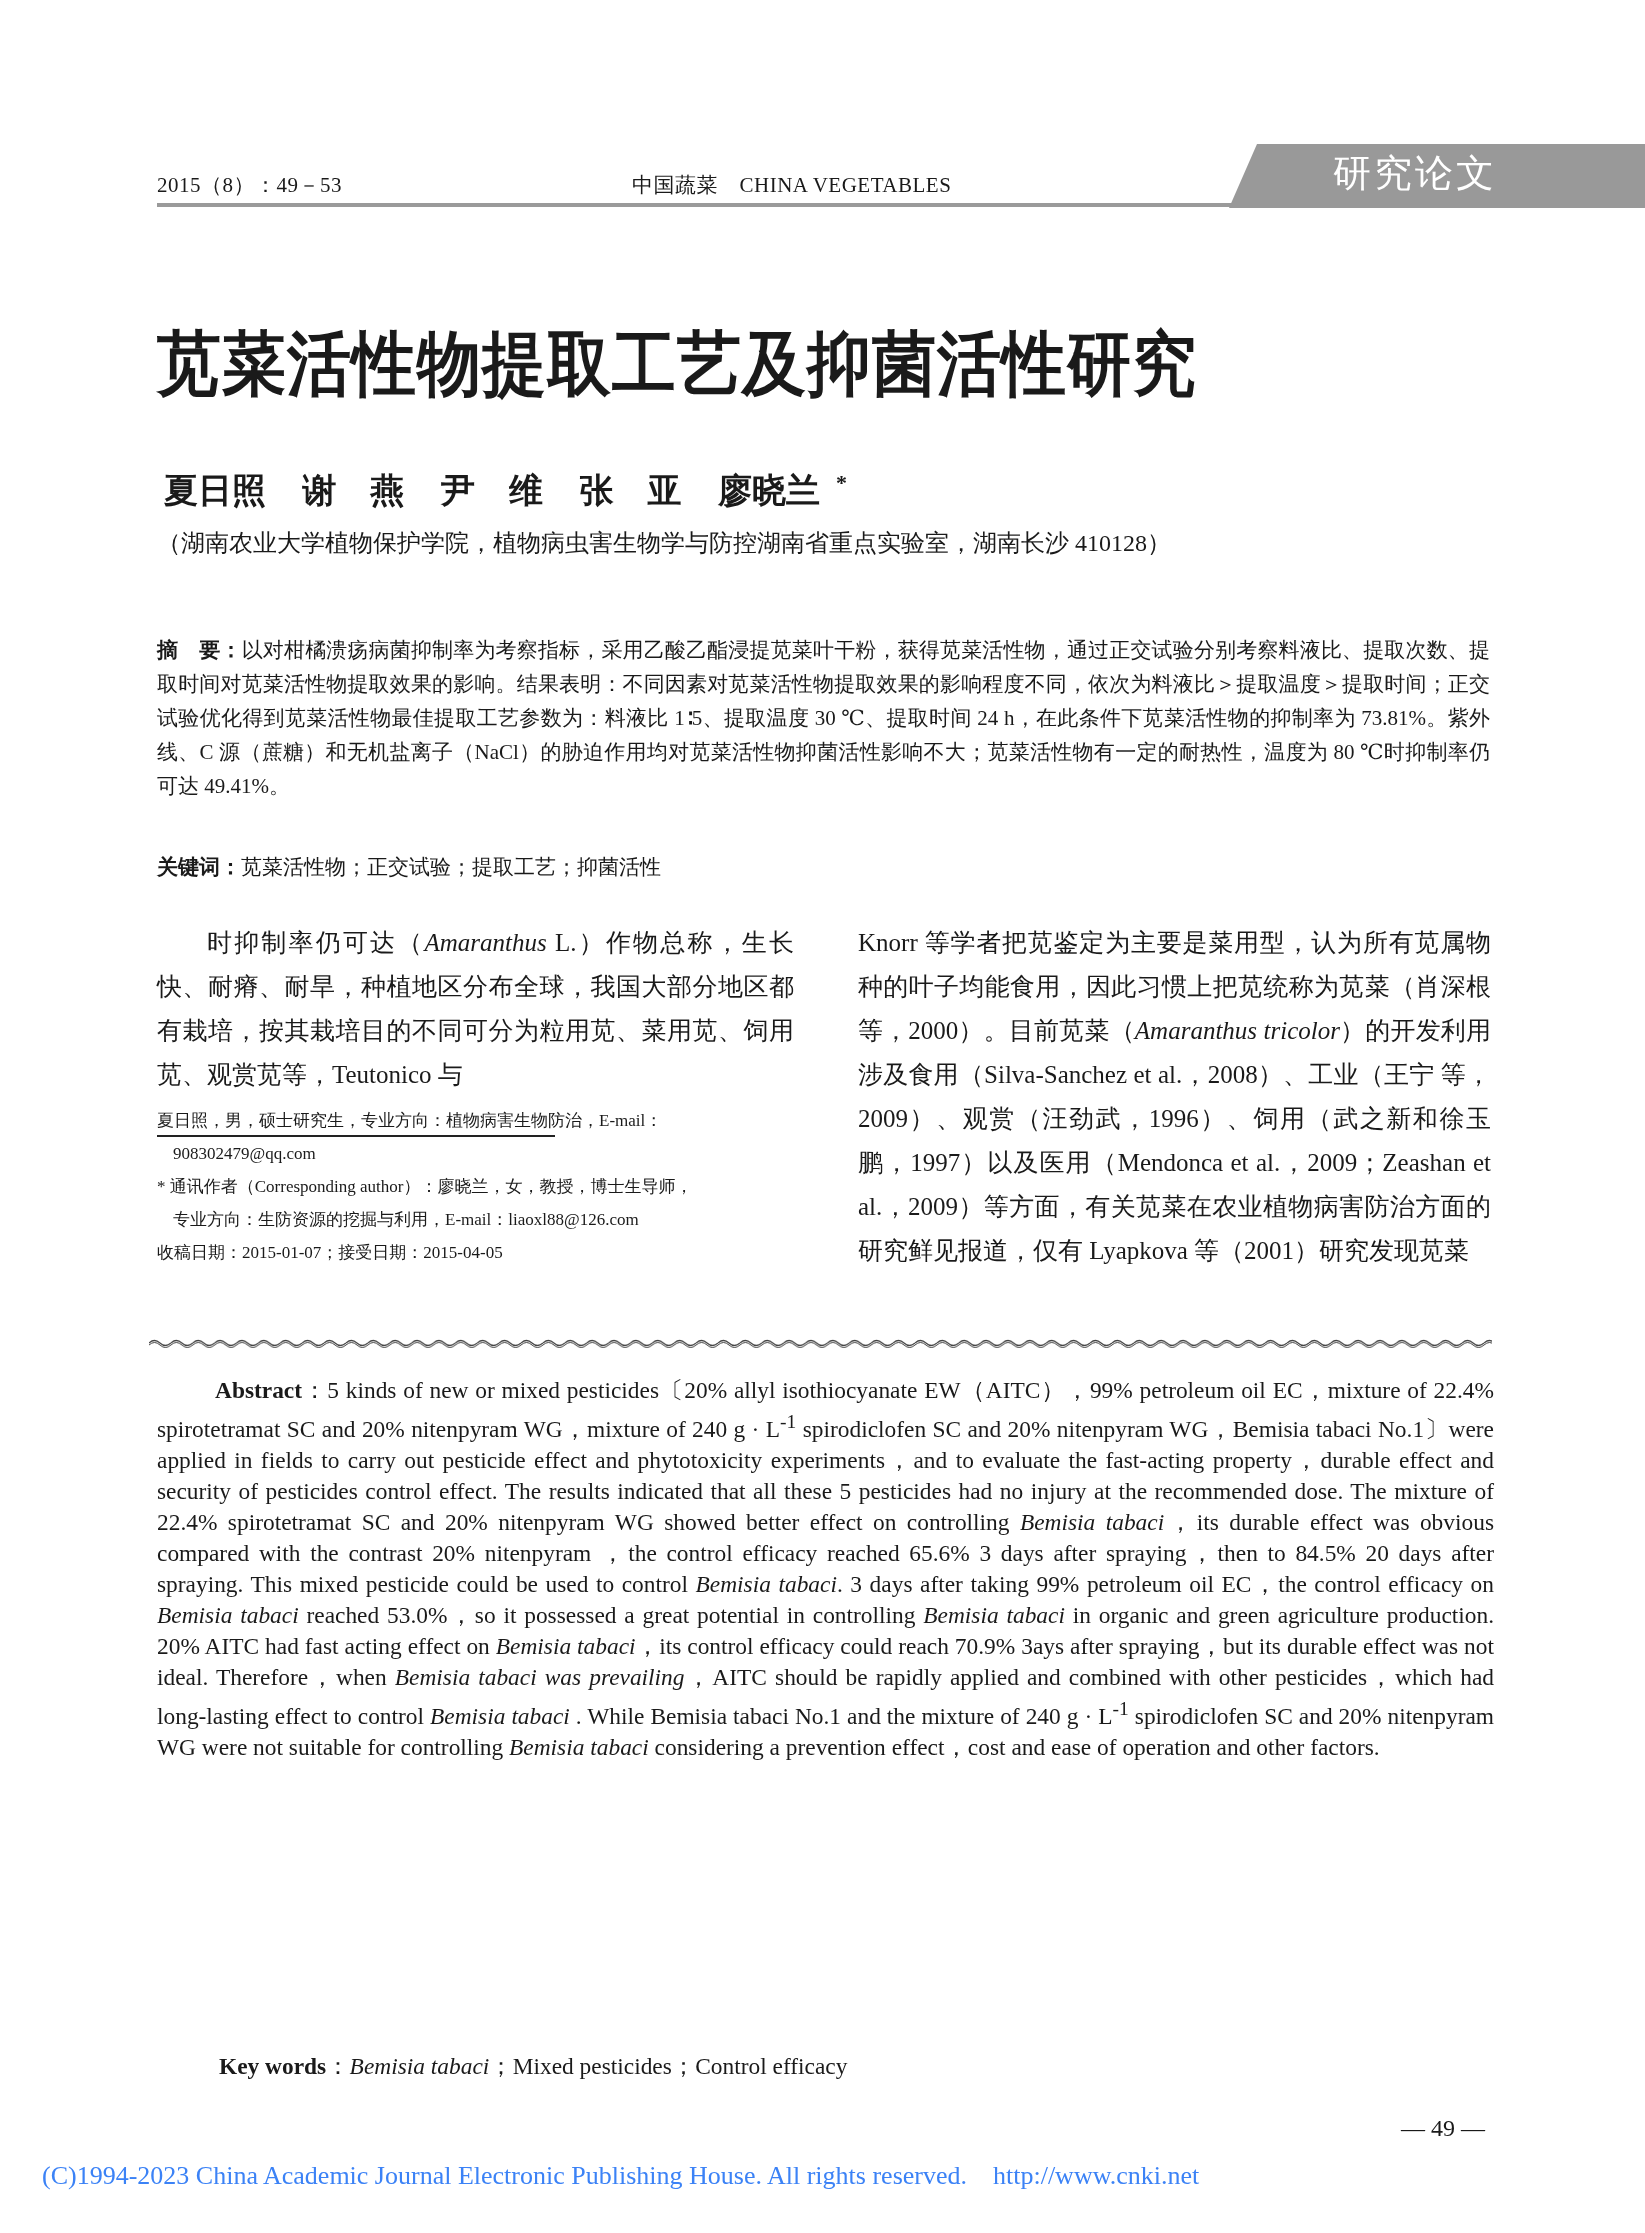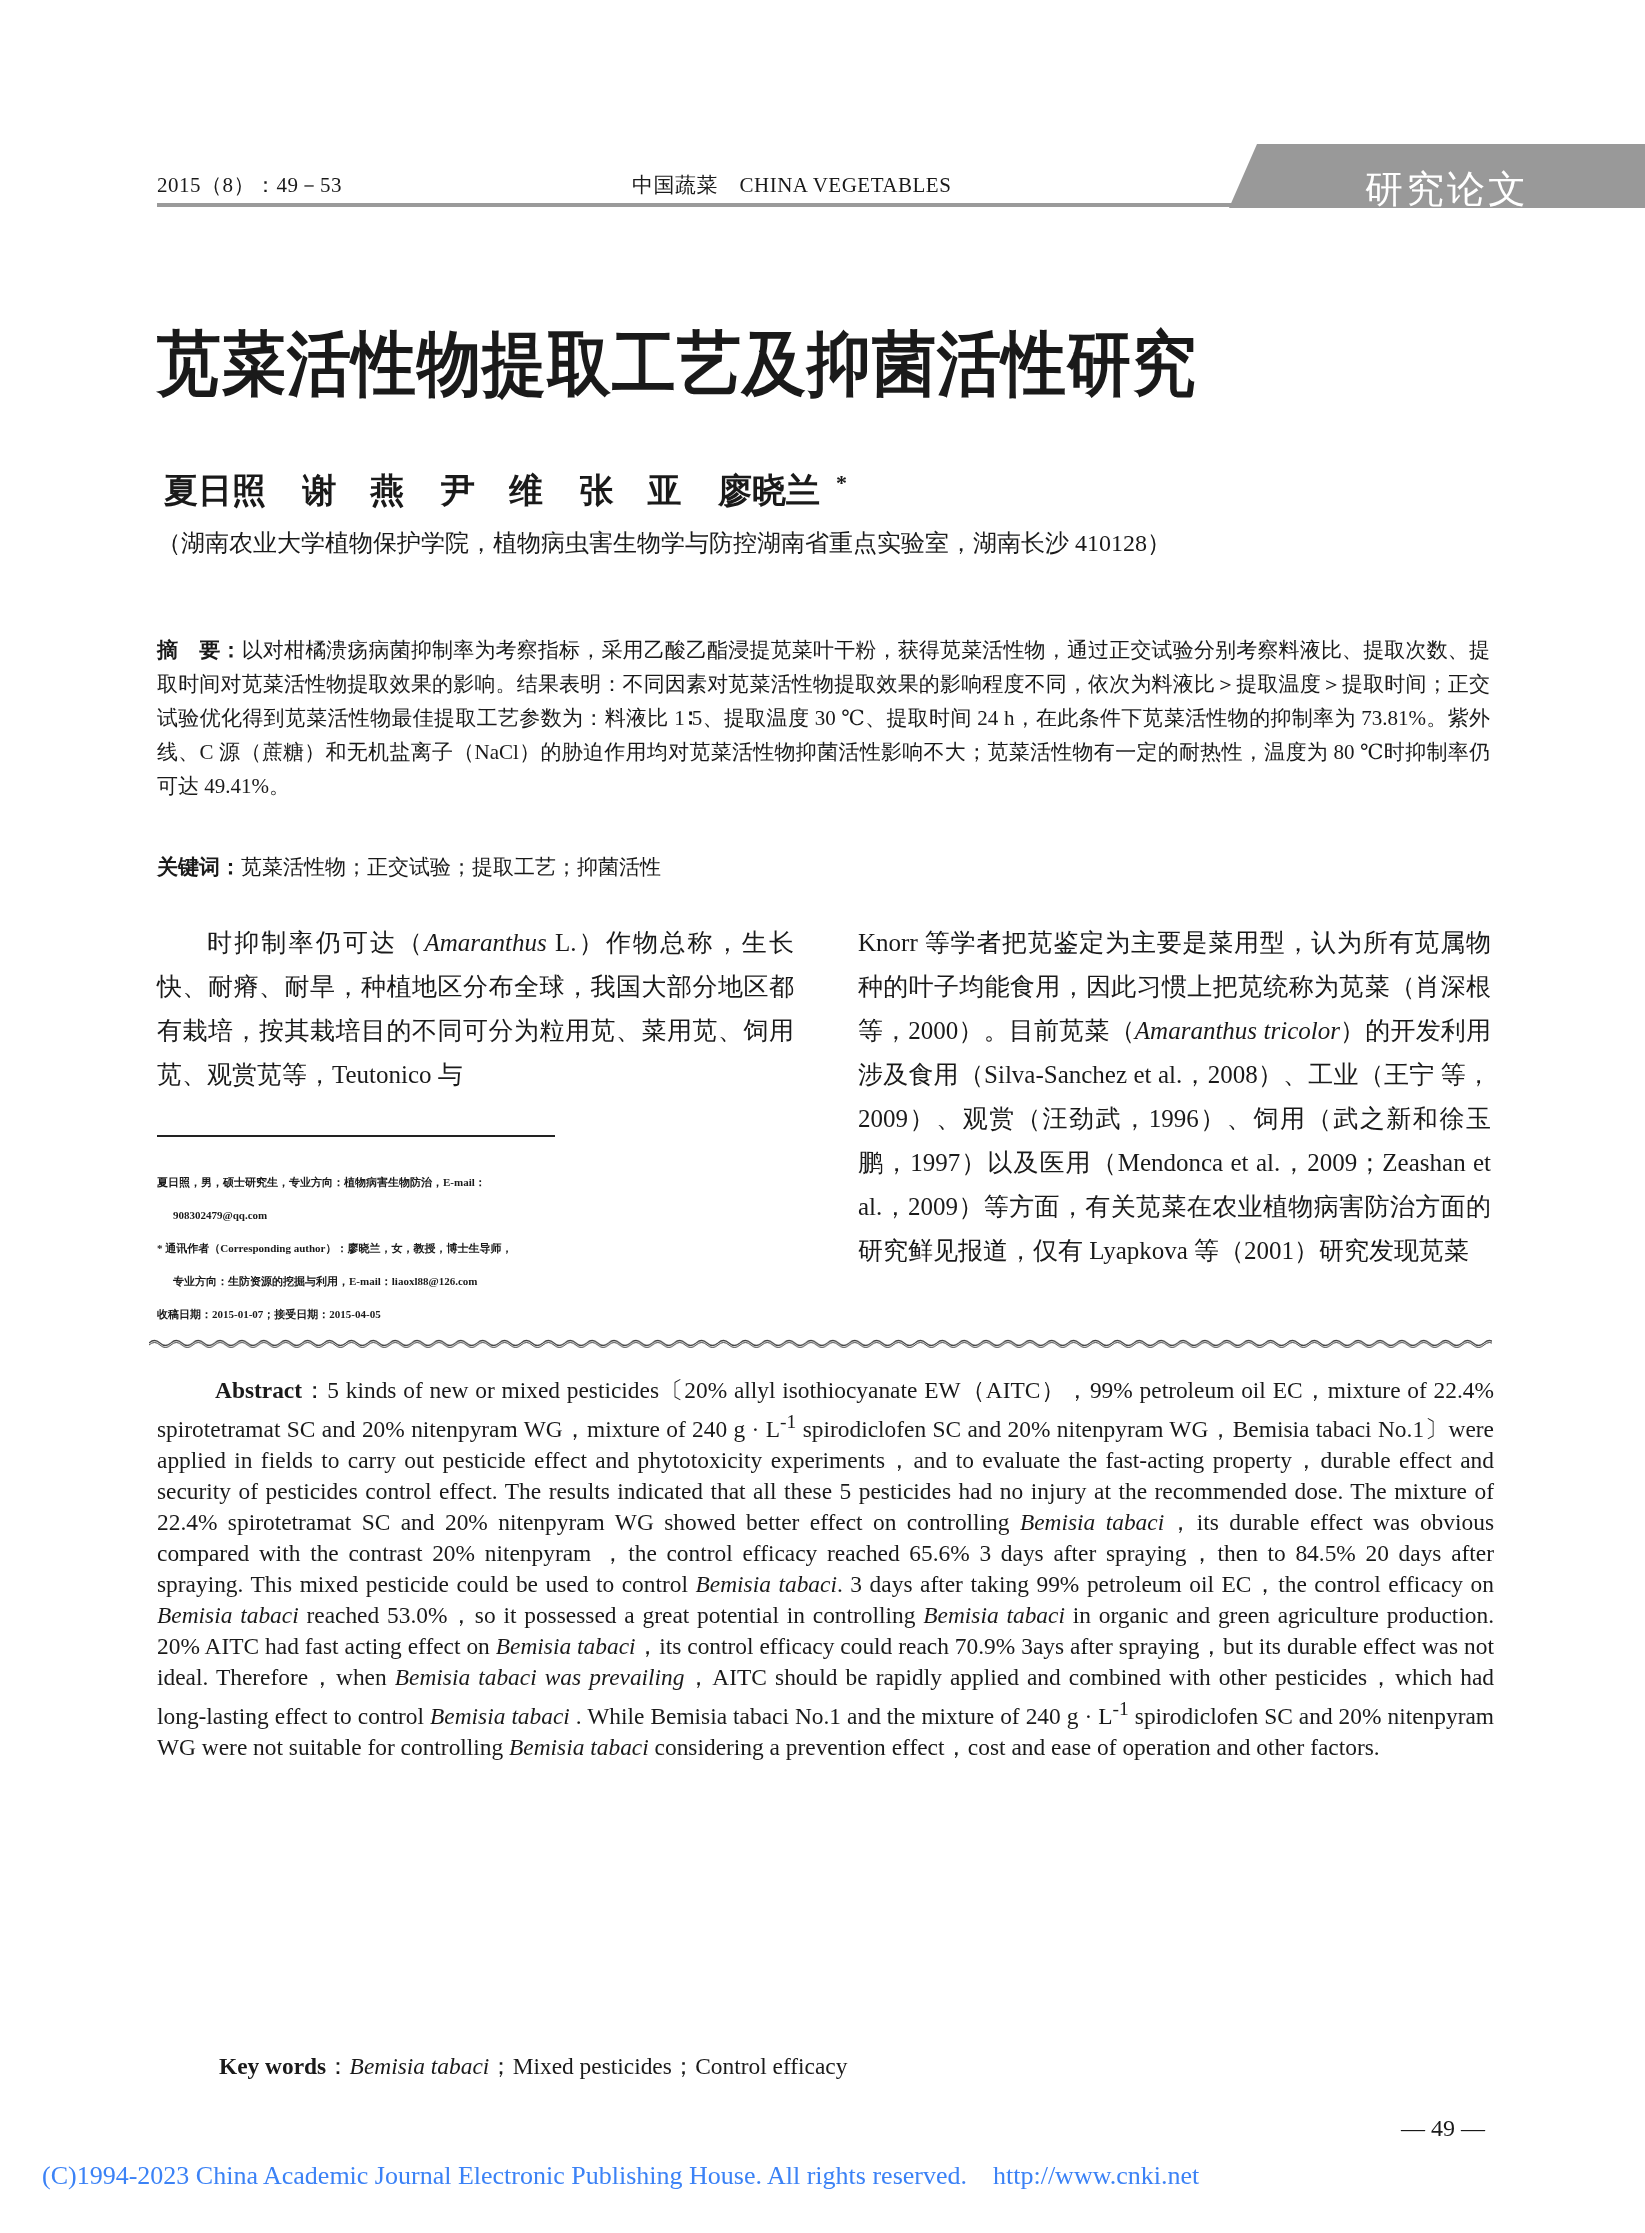--- a/index.html
+++ b/index.html
@@ -6,22 +6,22 @@
   body { width: 1646px; height: 2234px; position: relative; overflow: hidden;
          font-family: "Liberation Serif", "DejaVu Serif", serif; color: #1a1a1a; }
   .abs { position: absolute; }
 
   
   .hdr-left { left: 157px; top: 171px; font-size: 21px; letter-spacing: 0.5px; }
   .hdr-center { left: 632px; top: 171px; font-size: 21px; letter-spacing: 0.5px; }
   .hdr-rule { left: 157px; top: 203px; width: 1254px; height: 4px; background: #9a9a9a; }
   .hdr-tab { left: 1229px; top: 144px; width: 417px; height: 64px; background: #999999;
              clip-path: polygon(28px 0, 100% 0, 100% 100%, 0 100%); }
-  .hdr-tab-text { left: 1333px; top: 164px; font-size: 38px; color: #ffffff;
-                  font-family: "DejaVu Sans", sans-serif; letter-spacing: 3px; margin-left: 32px; }
+  .hdr-tab-text { left: 1333px; top: 148px; font-size: 38px; color: #ffffff;
+                  font-family: "DejaVu Sans", sans-serif; letter-spacing: 3px; }
 
   
   .title { left: 157px; top: 316px; font-size: 64px; font-weight: bold; letter-spacing: 1px;
            font-family: "DejaVu Serif", serif; transform: scaleY(1.1); transform-origin: top left; }
   .authors { left: 164px; top: 468px; font-size: 34px; font-weight: bold; }
   .authors span { margin-right: 28px; }
   .authors sup { font-size: 22px; }
   .affil { left: 157px; top: 527px; font-size: 24px; }
 
   
@@ -32,21 +32,21 @@
   .cn-kw b { font-family: "DejaVu Sans", sans-serif; margin-top: 44px; }
 
   
   .col { font-size: 25px; line-height: 44px; text-align: justify; }
   .col-left { left: 157px; top: 921px; width: 637px; }
   .col-right { left: 858px; top: 921px; width: 633px; }
   .col p { margin: 0; }
   .indent { text-indent: 2em; }
 
   .fn-rule { left: 157px; top: 1135px; width: 398px; height: 1.5px; background: #222; }
-  .footnotes { left: 157px; top: 1166px; width: 637px; font-size: 11px; line-height: 33px; font-weight: bold; }
+  .footnotes { left: 157px; top: 1104px; width: 637px; font-size: 17px; line-height: 33px; }
   .footnotes .hang { padding-left: 16px; }
 
   .wave { left: 149px; top: 1338px; width: 1343px; height: 10px; }
 
   
   .en-abs { left: 157px; top: 1375px; width: 1337px; font-size: 23.4px; line-height: 31px;
             text-align: justify; }
   .en-abs b { font-weight: bold; }
   .en-kw { left: 219px; top: 2050px; font-size: 23.4px; }
   .pageno { left: 1401px; top: 2115px; font-size: 24px; }

